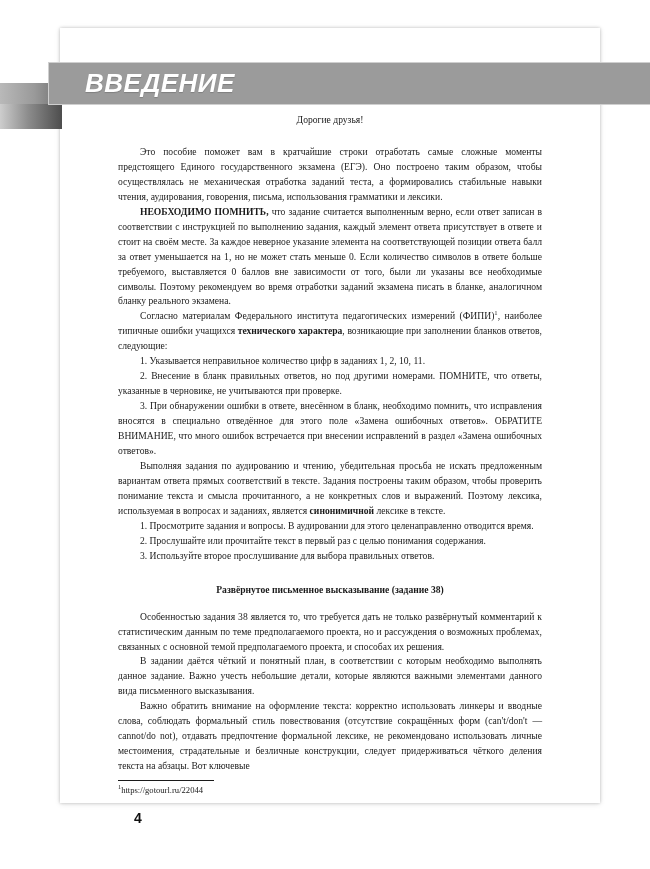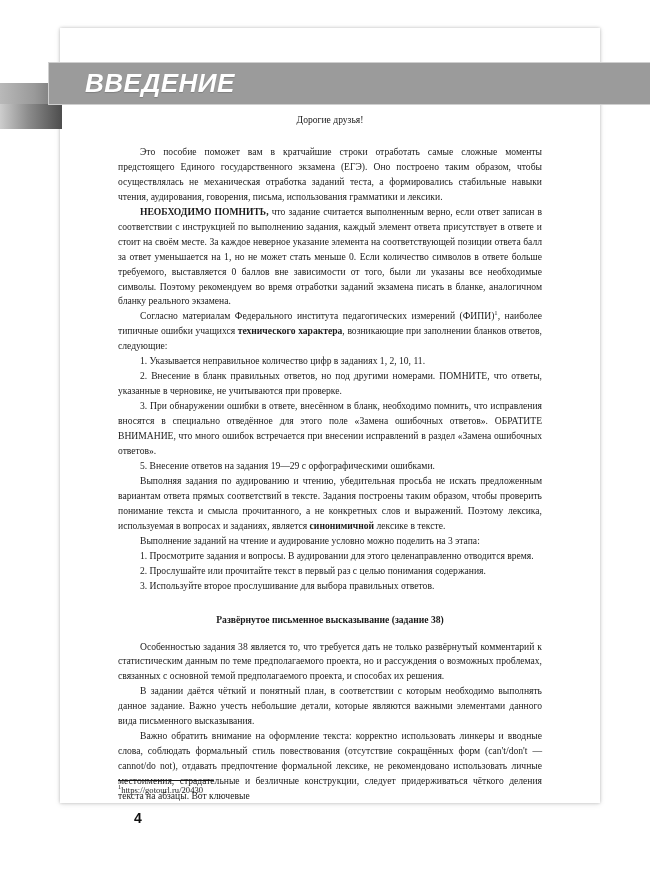--- a/index.html
+++ b/index.html
@@ -161,38 +161,36 @@
 
   <p class="para">Это пособие поможет вам в кратчайшие строки отработать самые сложные моменты предстоящего Единого государственного экзамена (ЕГЭ). Оно построено таким образом, чтобы осуществлялась не механическая отработка заданий теста, а формировались стабильные навыки чтения, аудирования, говорения, письма, использования грамматики и лексики.</p>
 
   <p class="para"><span class="b">НЕОБХОДИМО ПОМНИТЬ,</span><span> что задание считается выполненным верно, если ответ записан в соответствии с инструкцией по выполнению задания, каждый элемент ответа присутствует в ответе и стоит на своём месте. За каждое неверное указание элемента на соответствующей позиции ответа балл за ответ уменьшается на 1, но не может стать меньше 0. Если количество символов в ответе больше требуемого, выставляется 0 баллов вне зависимости от того, были ли указаны все необходимые символы. Поэтому рекомендуем во время отработки заданий экзамена писать в бланке, аналогичном бланку реального экзамена.</span></p>
 
   <p class="para"><span>Согласно материалам Федерального института педагогических измерений (ФИПИ)</span><sup class="fn">1</sup><span>, наиболее типичные ошибки учащихся </span><span class="b">технического характера</span><span>, возникающие при заполнении бланков ответов, следующие:</span></p>
 
   <p class="para">1. Указывается неправильное количество цифр в заданиях 1, 2, 10, 11.</p>
   <p class="para">2. Внесение в бланк правильных ответов, но под другими номерами. ПОМНИТЕ, что ответы, указанные в черновике, не учитываются при проверке.</p>
   <p class="para">3. При обнаружении ошибки в ответе, внесённом в бланк, необходимо помнить, что исправления вносятся в специально отведённое для этого поле «Замена ошибочных ответов». ОБРАТИТЕ ВНИМАНИЕ, что много ошибок встречается при внесении исправлений в раздел «Замена ошибочных ответов».</p>
-  <p class="para">5. Внесение ответов на задания 19—29 с орфографическими ошибками.</p>
 
   <p class="para"><span>Выполняя задания по аудированию и чтению, убедительная просьба не искать предложенным вариантам ответа прямых соответствий в тексте. Задания построены таким образом, чтобы проверить понимание текста и смысла прочитанного, а не конкретных слов и выражений. Поэтому лексика, используемая в вопросах и заданиях, является </span><span class="b">синонимичной</span><span> лексике в тексте.</span></p>
 
-  <p class="para">Выполнение заданий на чтение и аудирование условно можно поделить на 3 этапа:</p>
 
   <p class="para">1. Просмотрите задания и вопросы. В аудировании для этого целенаправленно отводится время.</p>
   <p class="para">2. Прослушайте или прочитайте текст в первый раз с целью понимания содержания.</p>
   <p class="para">3. Используйте второе прослушивание для выбора правильных ответов.</p>
 
   <div class="spacer-sm"></div>
 
   <p class="heading-center">Развёрнутое письменное высказывание (задание 38)</p>
 
   <p class="para">Особенностью задания 38 является то, что требуется дать не только развёрнутый комментарий к статистическим данным по теме предполагаемого проекта, но и рассуждения о возможных проблемах, связанных с основной темой предполагаемого проекта, и способах их решения.</p>
   <p class="para">В задании даётся чёткий и понятный план, в соответствии с которым необходимо выполнять данное задание. Важно учесть небольшие детали, которые являются важными элементами данного вида письменного высказывания.</p>
   <p class="para">Важно обратить внимание на оформление текста: корректно использовать линкеры и вводные слова, соблюдать формальный стиль повествования (отсутствие сокращённых форм (can't/don't — cannot/do not), отдавать предпочтение формальной лексике, не рекомендовано использовать личные местоимения, страдательные и безличные конструкции, следует придерживаться чёткого деления текста на абзацы. Вот ключевые</p>
 
 </div>
 
 <div class="footnote-wrap">
   <div class="footnote-rule"></div>
-  <div class="footnote-text"><sup>1</sup><span>https://gotourl.ru/20430</span></div>
+  <div class="footnote-text"><sup>1</sup><span>https://gotourl.ru/22044</span></div>
 </div>
 
 <div class="page-number">4</div>
 
 </body></html>

